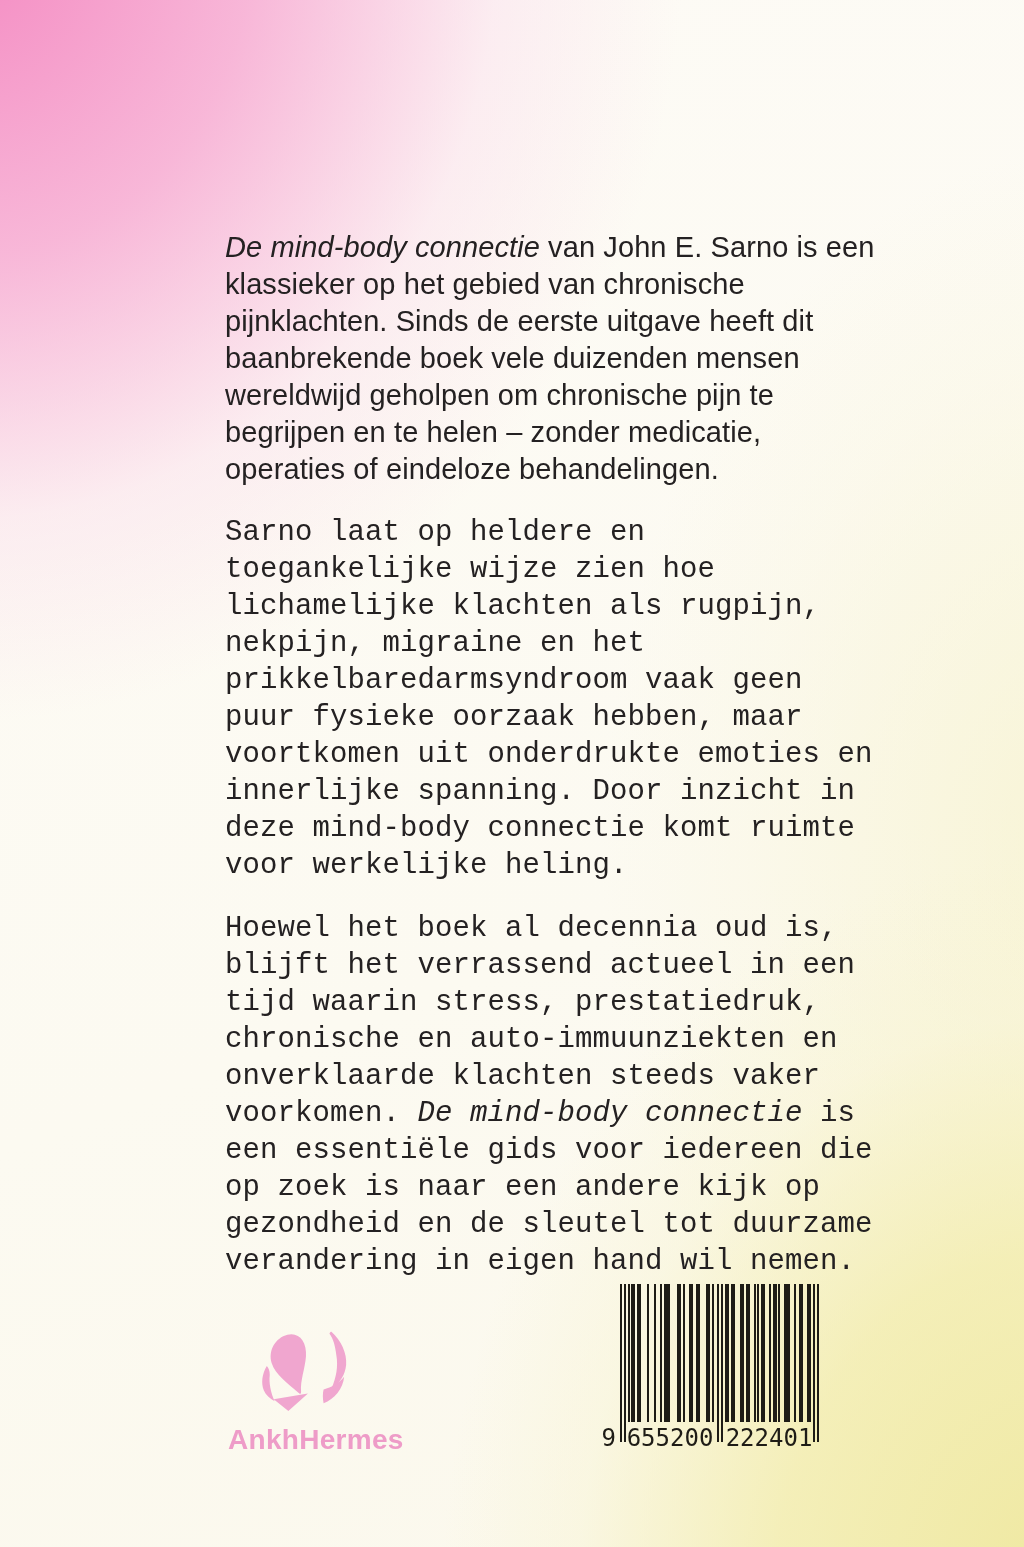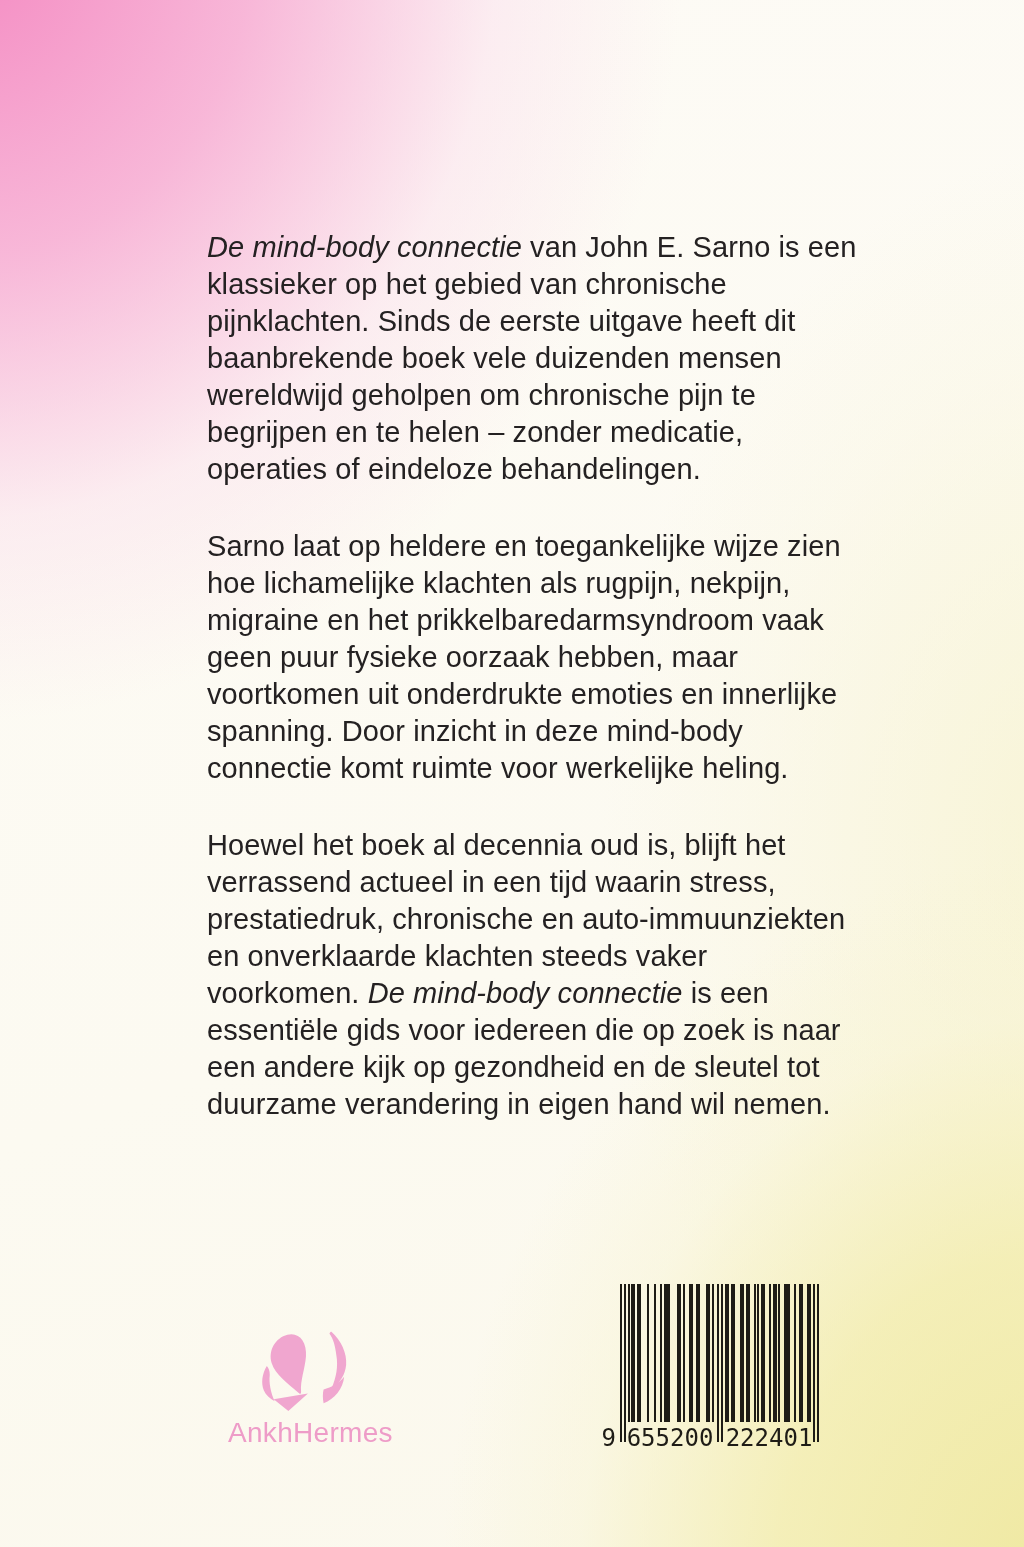--- a/index.html
+++ b/index.html
@@ -13,33 +13,33 @@
   body{font-family:"Liberation Sans", sans-serif;}
   .cover{
     position:relative;width:1024px;height:1547px;overflow:hidden;
     background:
       radial-gradient(ellipse 980px 1060px at -4% -4%, #f489c1 0%, rgba(246,160,206,.75) 30%, rgba(250,214,234,.38) 55%, rgba(253,244,250,0) 74%),
       radial-gradient(ellipse 760px 900px at 104% 103%, #efe8a0 0%, rgba(242,236,170,.78) 38%, rgba(247,243,205,.38) 64%, rgba(252,250,235,0) 82%),
       radial-gradient(ellipse 620px 900px at 106% 55%, rgba(244,239,190,.55) 0%, rgba(248,244,215,.25) 55%, rgba(252,250,240,0) 78%),
       linear-gradient(160deg,#fdfbf6 0%,#fcfaf1 60%,#fbf8ec 100%);
   }
   .blurb{
-    position:absolute;left:207px;top:229px;width:652px;
+    position:absolute;left:225px;top:229px;width:652px;
     font-size:29px;line-height:37px;color:var(--text);
     letter-spacing:.1px;
   }
-  .para + .para{margin-top:40px;}
+  .para + .para{margin-top:26px;font-family:Liberation Mono, monospace;}
   .para em{font-style:italic;}
   
   .publisher{position:absolute;left:228px;top:1322px;width:156px;text-align:center;}
   .publisher svg{display:block;margin:0 auto 0 28px;}
   .publisher svg path{fill:var(--logo-pink);}
   .publisher-name{
-    margin-top:2px;font-size:28px;line-height:30px;color:var(--name-pink);
-    letter-spacing:.3px;font-weight:400;
+    margin-top:9px;font-size:28px;line-height:30px;color:var(--name-pink);
+    letter-spacing:.3px;font-weight:700;
   }
   
   .barcode{position:absolute;left:598px;top:1284px;width:232px;height:172px;}
   .bars-wrap{position:absolute;inset:0;}
   .bar{position:absolute;top:0;height:138px;background:var(--ink);}
   .bar.guard{height:158px;}
   .bc-digit{
     position:absolute;top:140px;height:28px;
     font-family:"DejaVu Sans Mono", monospace;font-size:24px;line-height:28px;
     color:var(--ink);text-align:center;white-space:nowrap;

